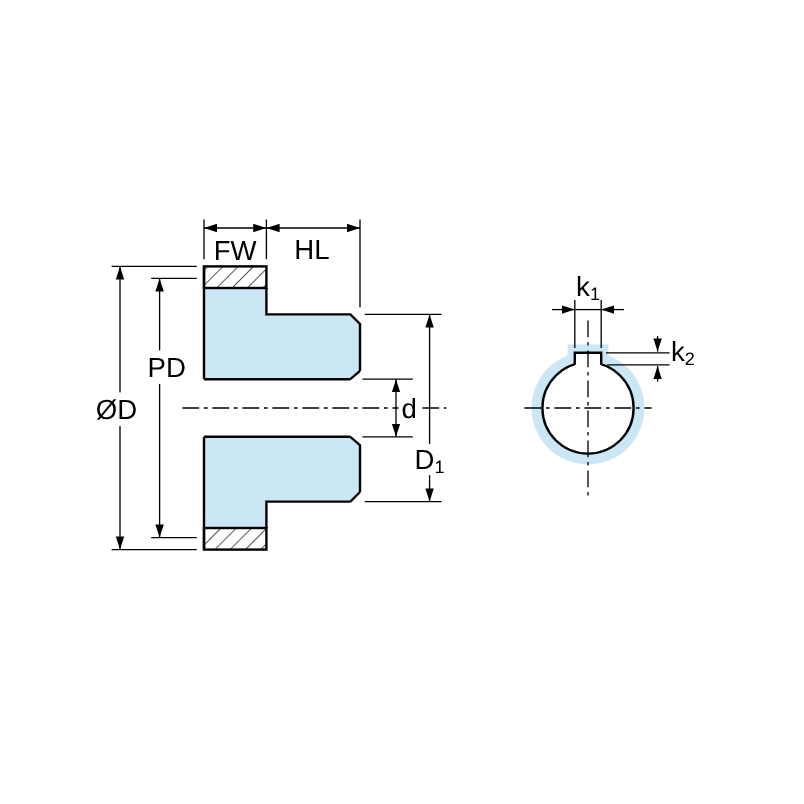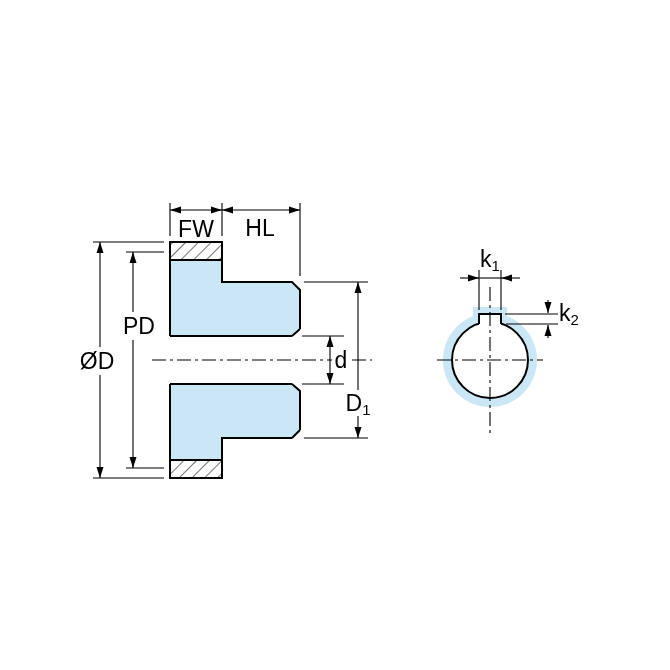--- a/index.html
+++ b/index.html
@@ -1,16 +1,16 @@
 <!DOCTYPE html>
 <html><head>
 <meta charset="utf-8">
 <style>
   html,body{margin:0;padding:0;background:#ffffff;}
-  .stage{position:relative;width:670px;height:614px;background:#ffffff;overflow:hidden;margin-top:20px;}
+  .stage{position:relative;width:670px;height:614px;background:#ffffff;overflow:hidden;}
   svg{display:block;}
   text{font-family:"Liberation Sans","DejaVu Sans",sans-serif;fill:#000;}
   .lbl{font-size:23px;}
   .sub{font-size:15px;}
 </style>
 </head>
 <body>
 
 <div class="stage">
 <svg width="670" height="670" viewBox="0 0 670 670">

